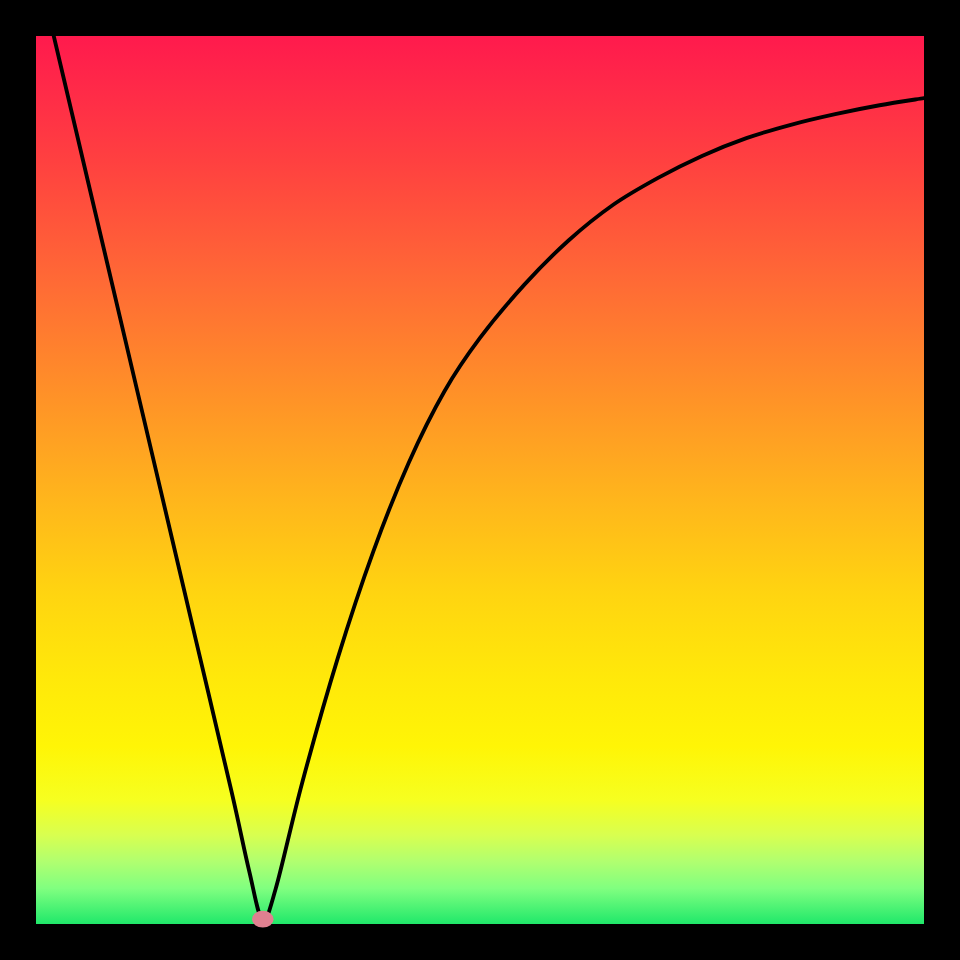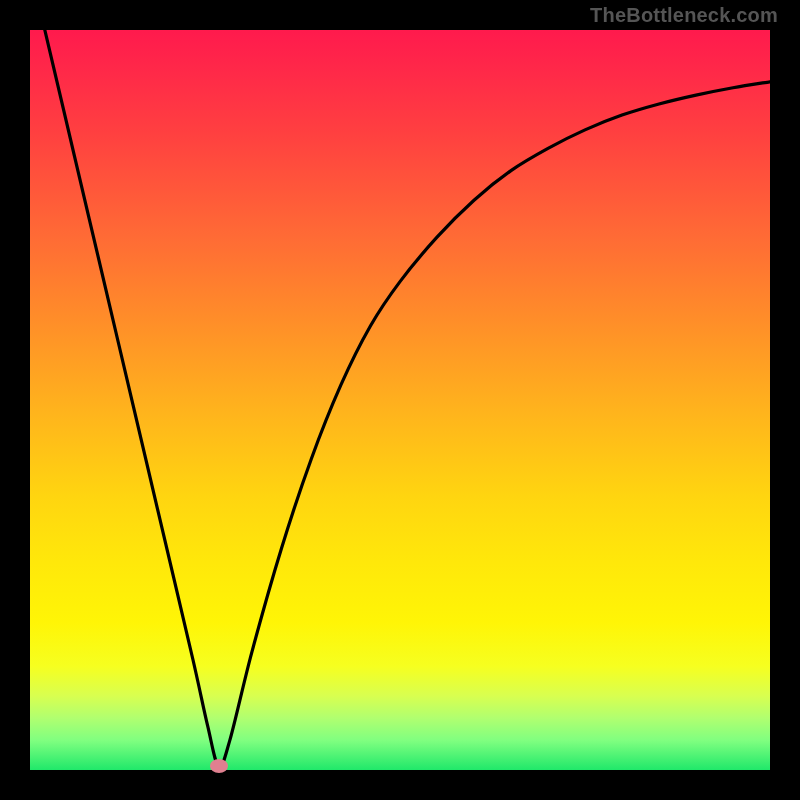--- a/index.html
+++ b/index.html
@@ -64,19 +64,18 @@
     background: #e08090;
     border-radius: 50%;
     transform: translate(-50%, -50%);
     z-index: 5;
   }
 </style>
 </head>
 <body>
 
 <div class="container">
-  <div class="watermark">TheBottleneck.com</div>
   <div class="plot-area"></div>
   <svg class="curve" viewBox="0 0 740 740" preserveAspectRatio="none">
     <path id="curve-path" fill="none" stroke="#000" stroke-width="3.2" stroke-linejoin="round" stroke-linecap="round" d="M 14.80 0.00 C 19.73 20.97, 34.53 83.87, 44.40 125.80 C 54.27 167.73, 64.13 209.67, 74.00 251.60 C 83.87 293.53, 93.73 335.47, 103.60 377.40 C 113.47 419.33, 123.33 461.27, 133.20 503.20 C 143.07 545.13, 155.40 596.93, 162.80 629.00 C 170.20 661.07, 173.28 677.72, 177.60 695.60 C 181.92 713.48, 185.00 733.83, 188.70 736.30 C 192.40 738.77, 194.25 729.52, 199.80 710.40 C 205.35 691.28, 213.37 653.67, 222.00 621.60 C 230.63 589.53, 241.73 550.07, 251.60 518.00 C 261.47 485.93, 271.33 456.33, 281.20 429.20 C 291.07 402.07, 300.93 377.40, 310.80 355.20 C 320.67 333.00, 330.53 313.27, 340.40 296.00 C 350.27 278.73, 358.90 266.40, 370.00 251.60 C 381.10 236.80, 394.67 220.77, 407.00 207.20 C 419.33 193.63, 431.67 181.30, 444.00 170.20 C 456.33 159.10, 468.67 149.23, 481.00 140.60 C 493.33 131.97, 505.67 125.18, 518.00 118.40 C 530.33 111.62, 542.67 105.45, 555.00 99.90 C 567.33 94.35, 579.67 89.42, 592.00 85.10 C 604.33 80.78, 616.67 77.33, 629.00 74.00 C 641.33 70.67, 653.67 67.83, 666.00 65.12 C 678.33 62.41, 690.67 59.94, 703.00 57.72 C 715.33 55.50, 733.83 52.79, 740.00 51.80"></path>
   </svg>
   <div id="marker" class="marker" style="left: 218.7px; top: 766.3px;"></div>
 </div>
 
 </body></html>

